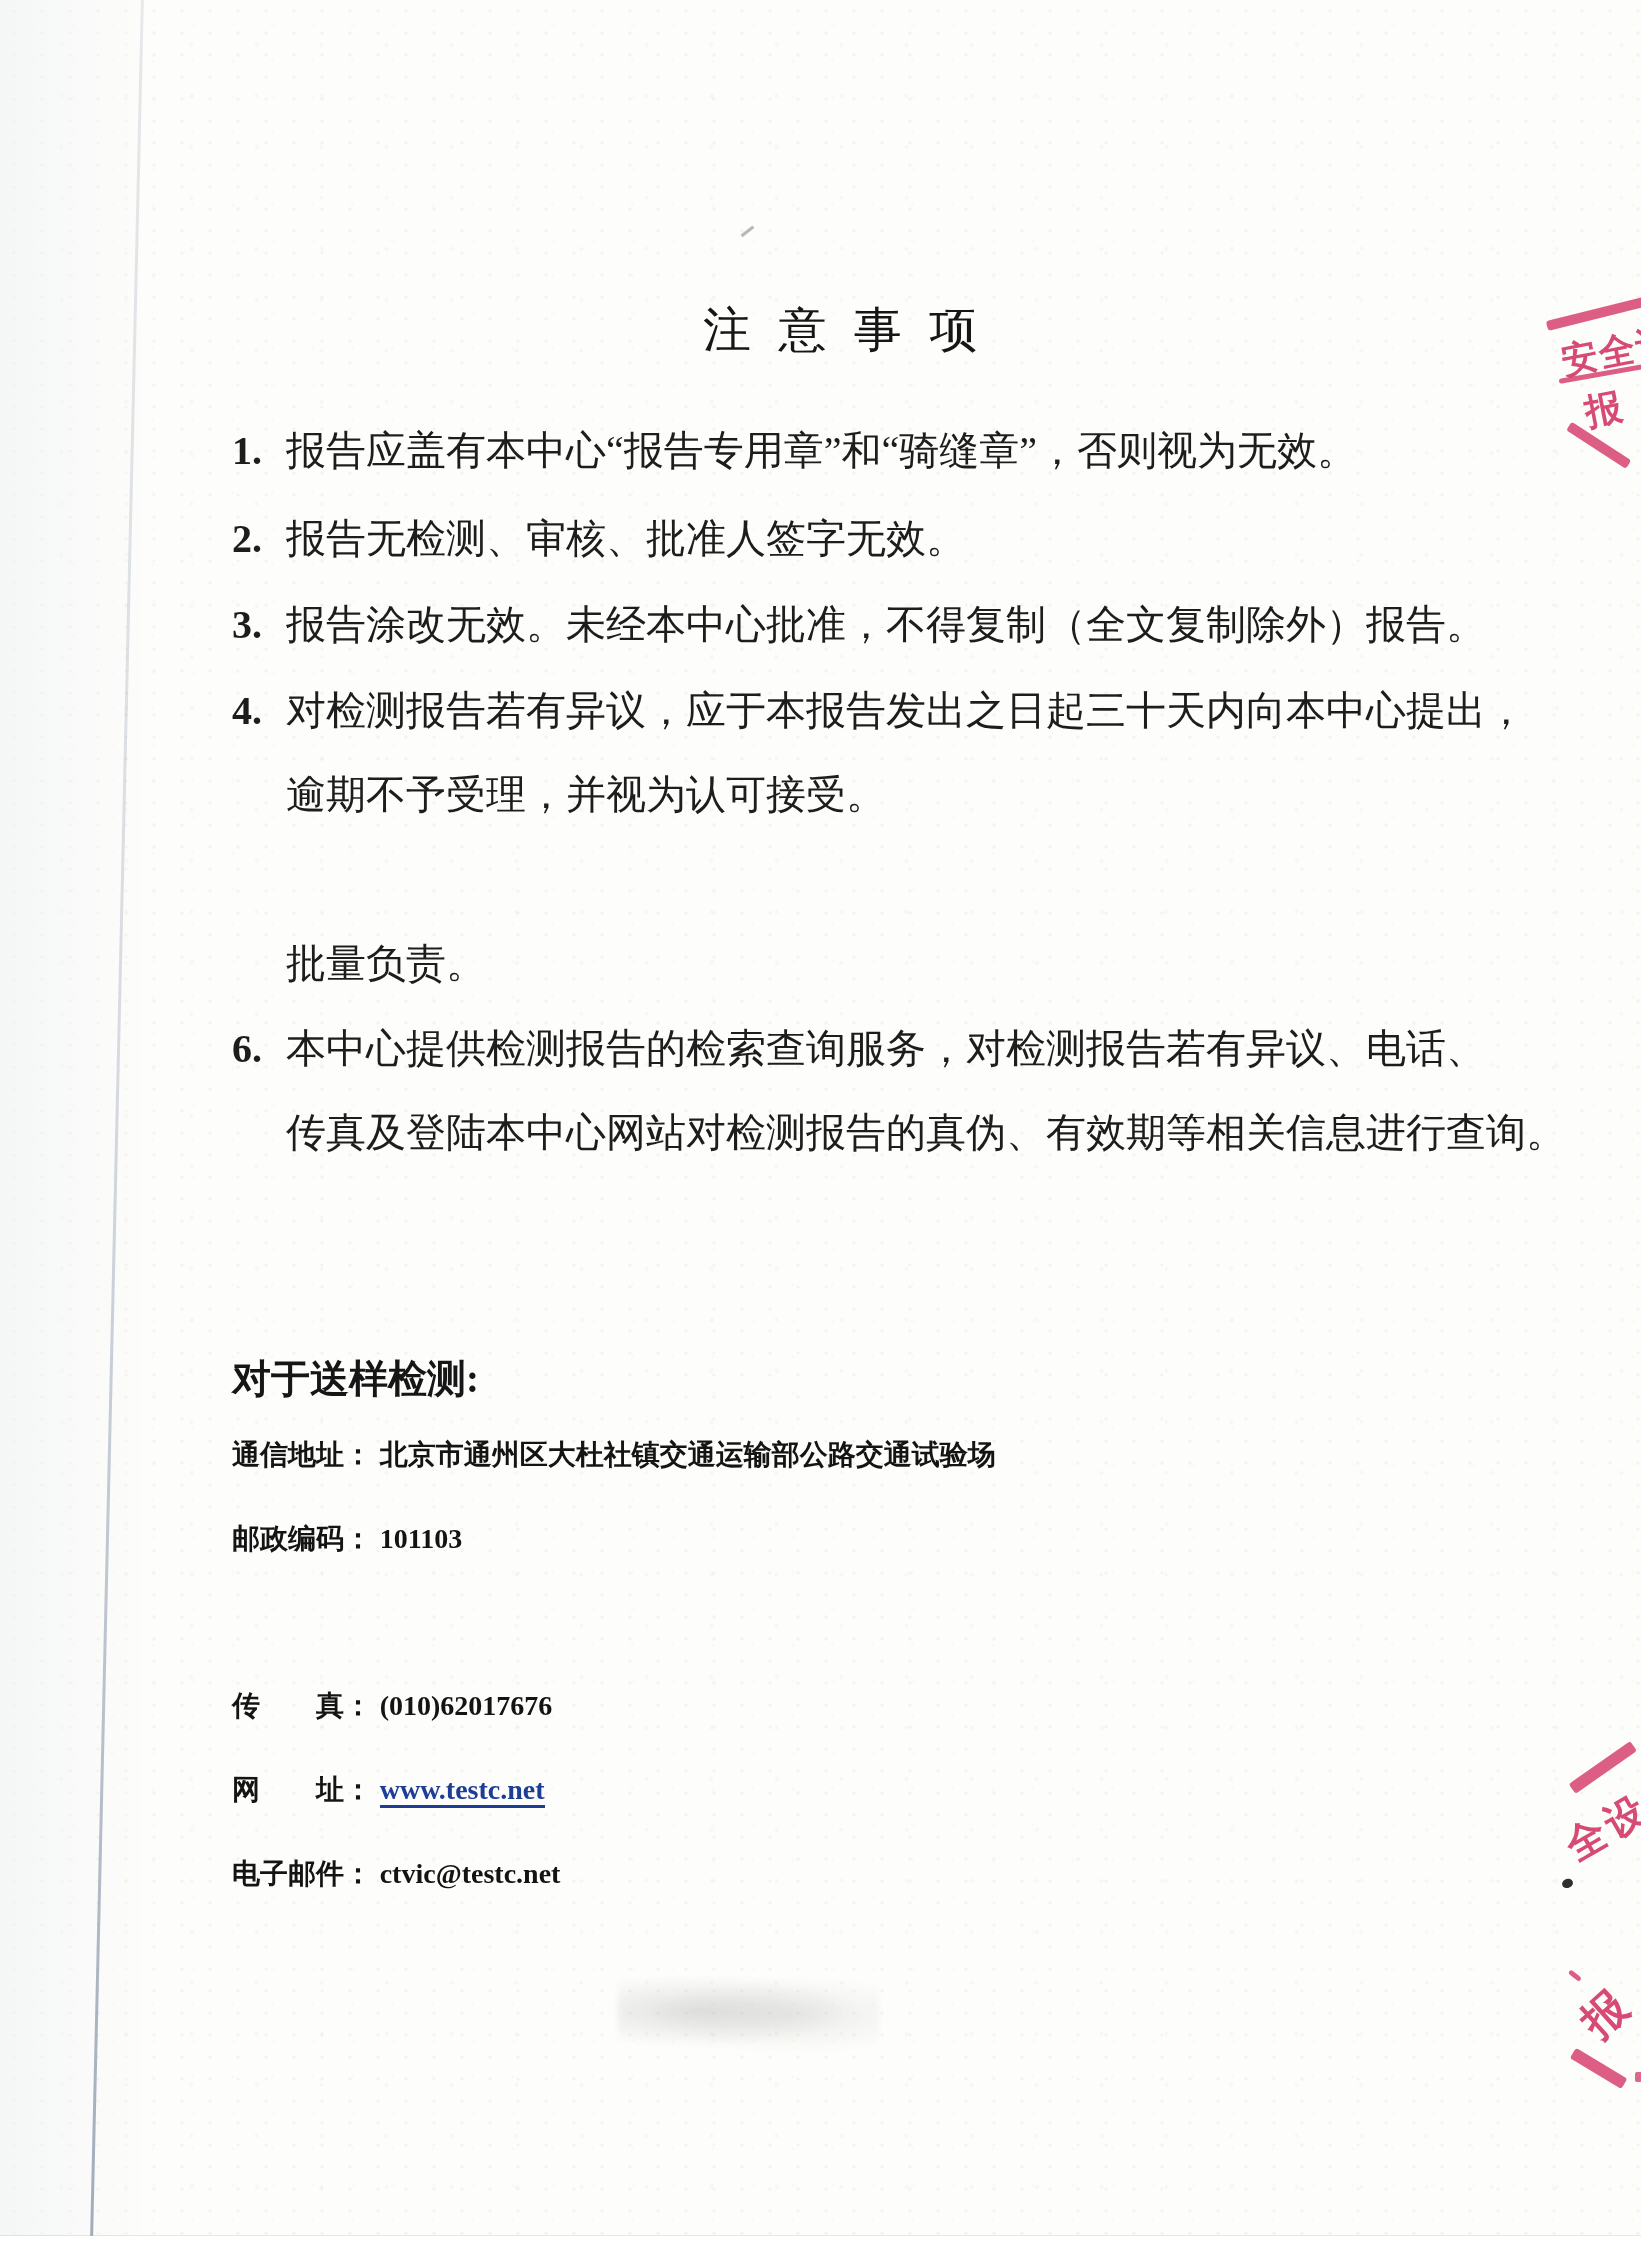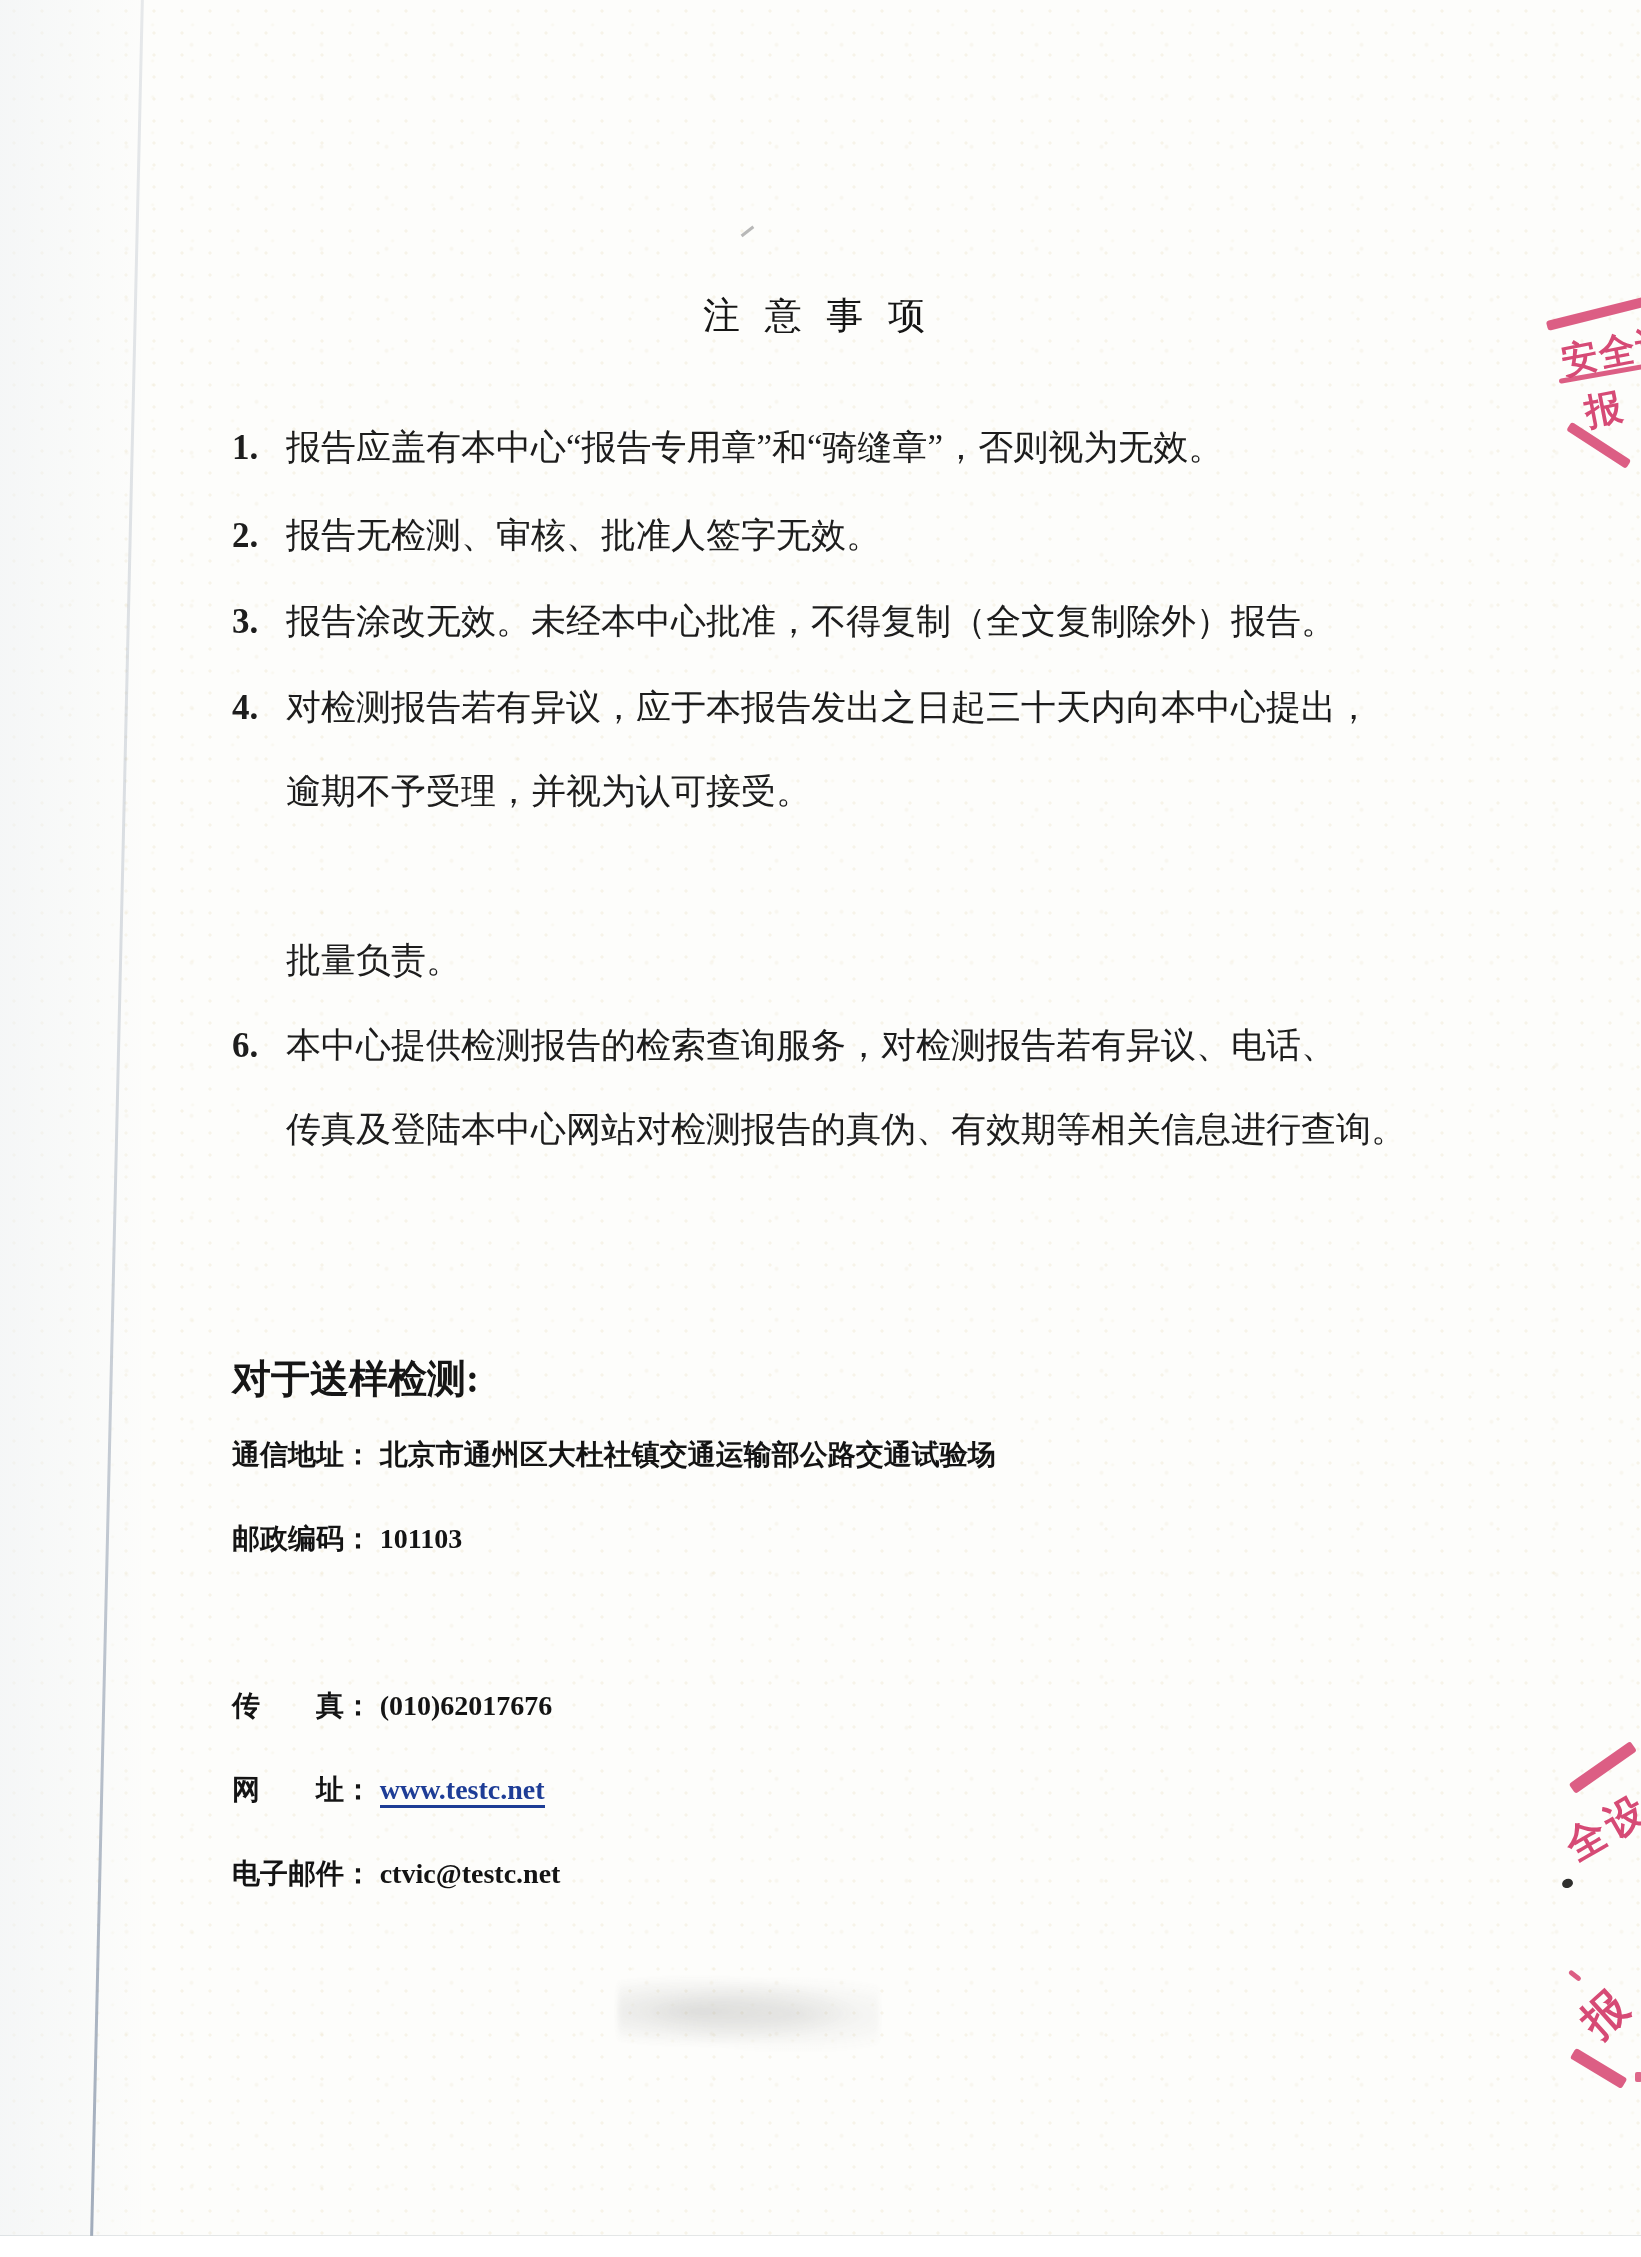--- a/index.html
+++ b/index.html
@@ -33,27 +33,27 @@
     position:absolute;left:0;top:0;width:141px;height:100%;
     background:linear-gradient(to right, rgba(238,241,243,.55), rgba(248,249,250,.15));
   }
   .bottom-edge{
     position:absolute;left:0;top:2236px;width:100%;height:21px;
     background:#ffffff;box-shadow:0 -1px 0 rgba(180,188,196,.35);
   }
 
   .doc-title{
     position:absolute;left:703px;top:266px;
-    font-size:37px;letter-spacing:7.7px;color:#161616;white-space:nowrap;
+    font-size:48px;letter-spacing:7.7px;color:#161616;white-space:nowrap;
     font-weight:400;
   }
 
   .nline{
     position:absolute;left:232px;white-space:nowrap;
-    font-size:35px;line-height:1.15;color:#1d1d1d;
+    font-size:40px;line-height:1.15;color:#1d1d1d;
   }
   .nline.cont{left:286px;}
   .nnum{display:inline-block;width:54px;font-weight:600;}
   .ntxt{font-weight:400;}
 
   .cheading{
     position:absolute;left:232px;font-size:39px;font-weight:700;color:#161616;white-space:nowrap;
   }
   .crow{
     position:absolute;left:232px;font-size:28px;font-weight:700;color:#141414;white-space:nowrap;

